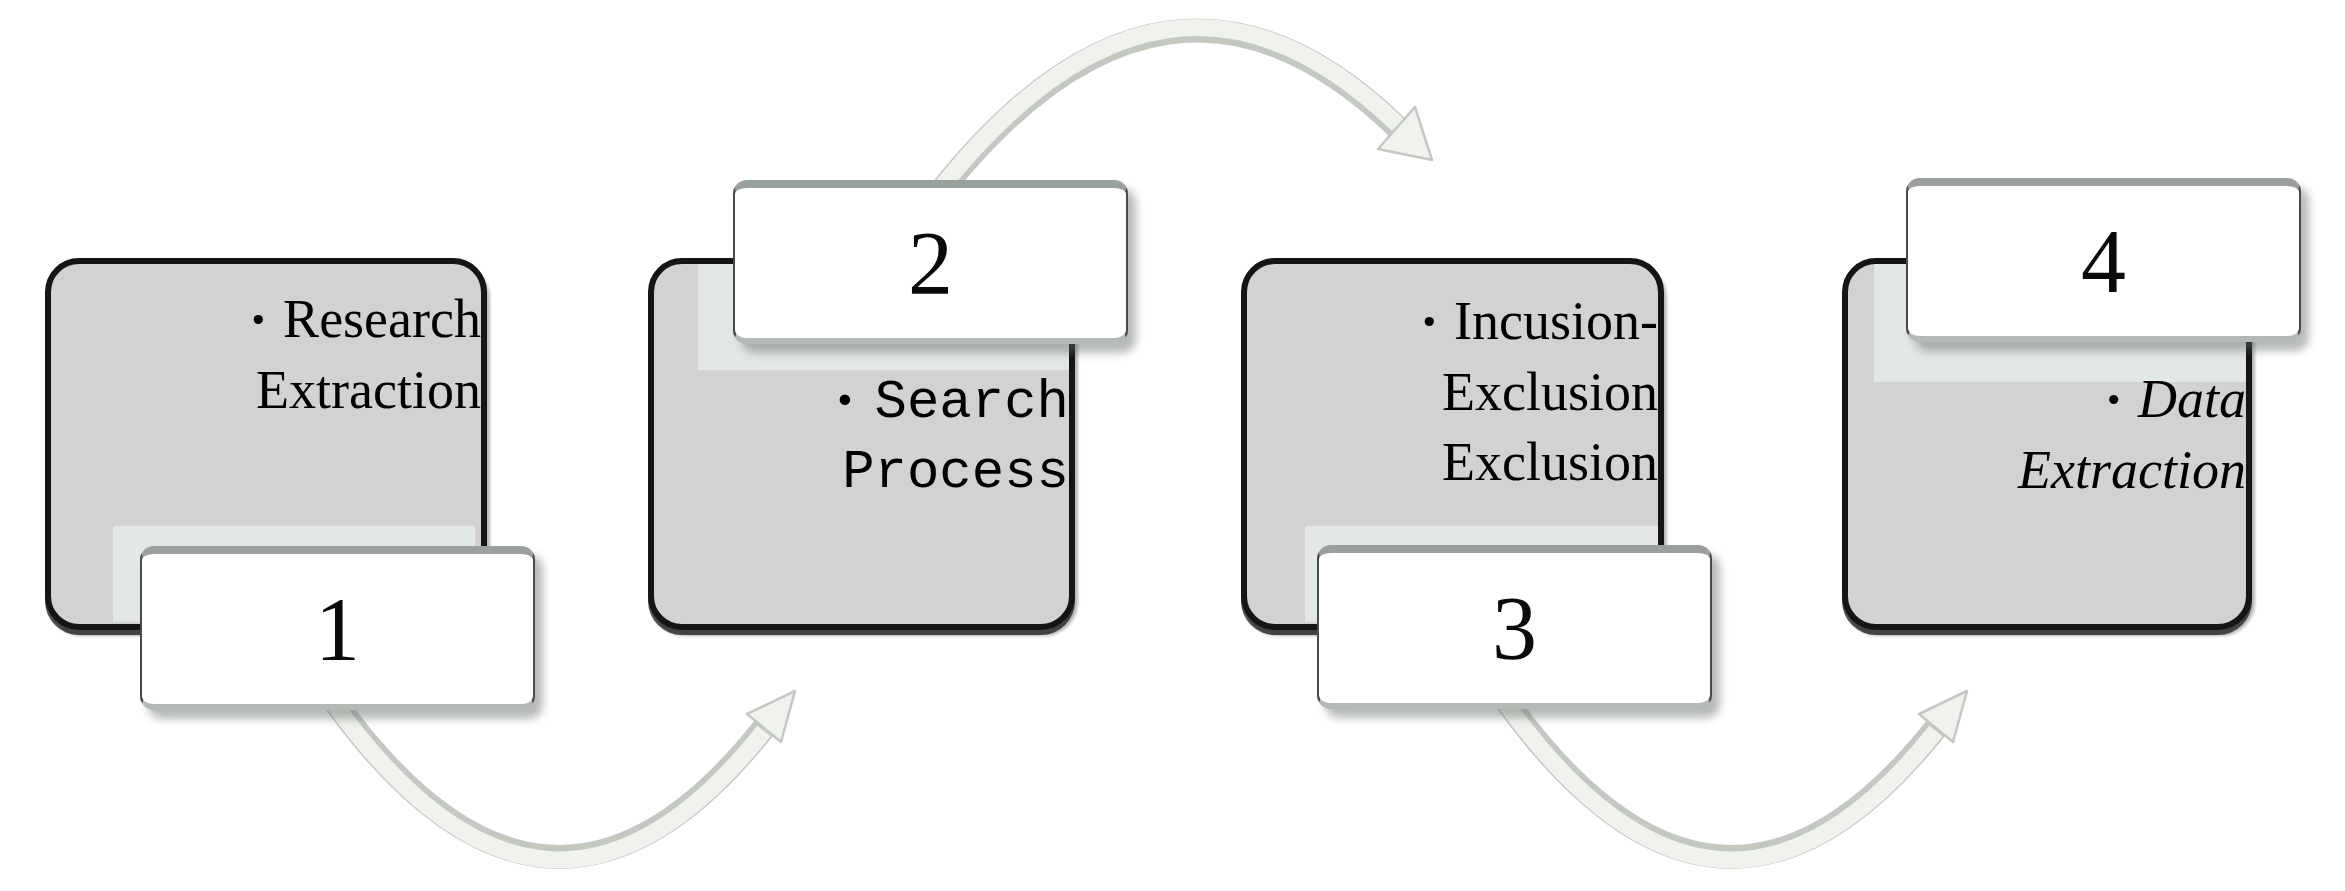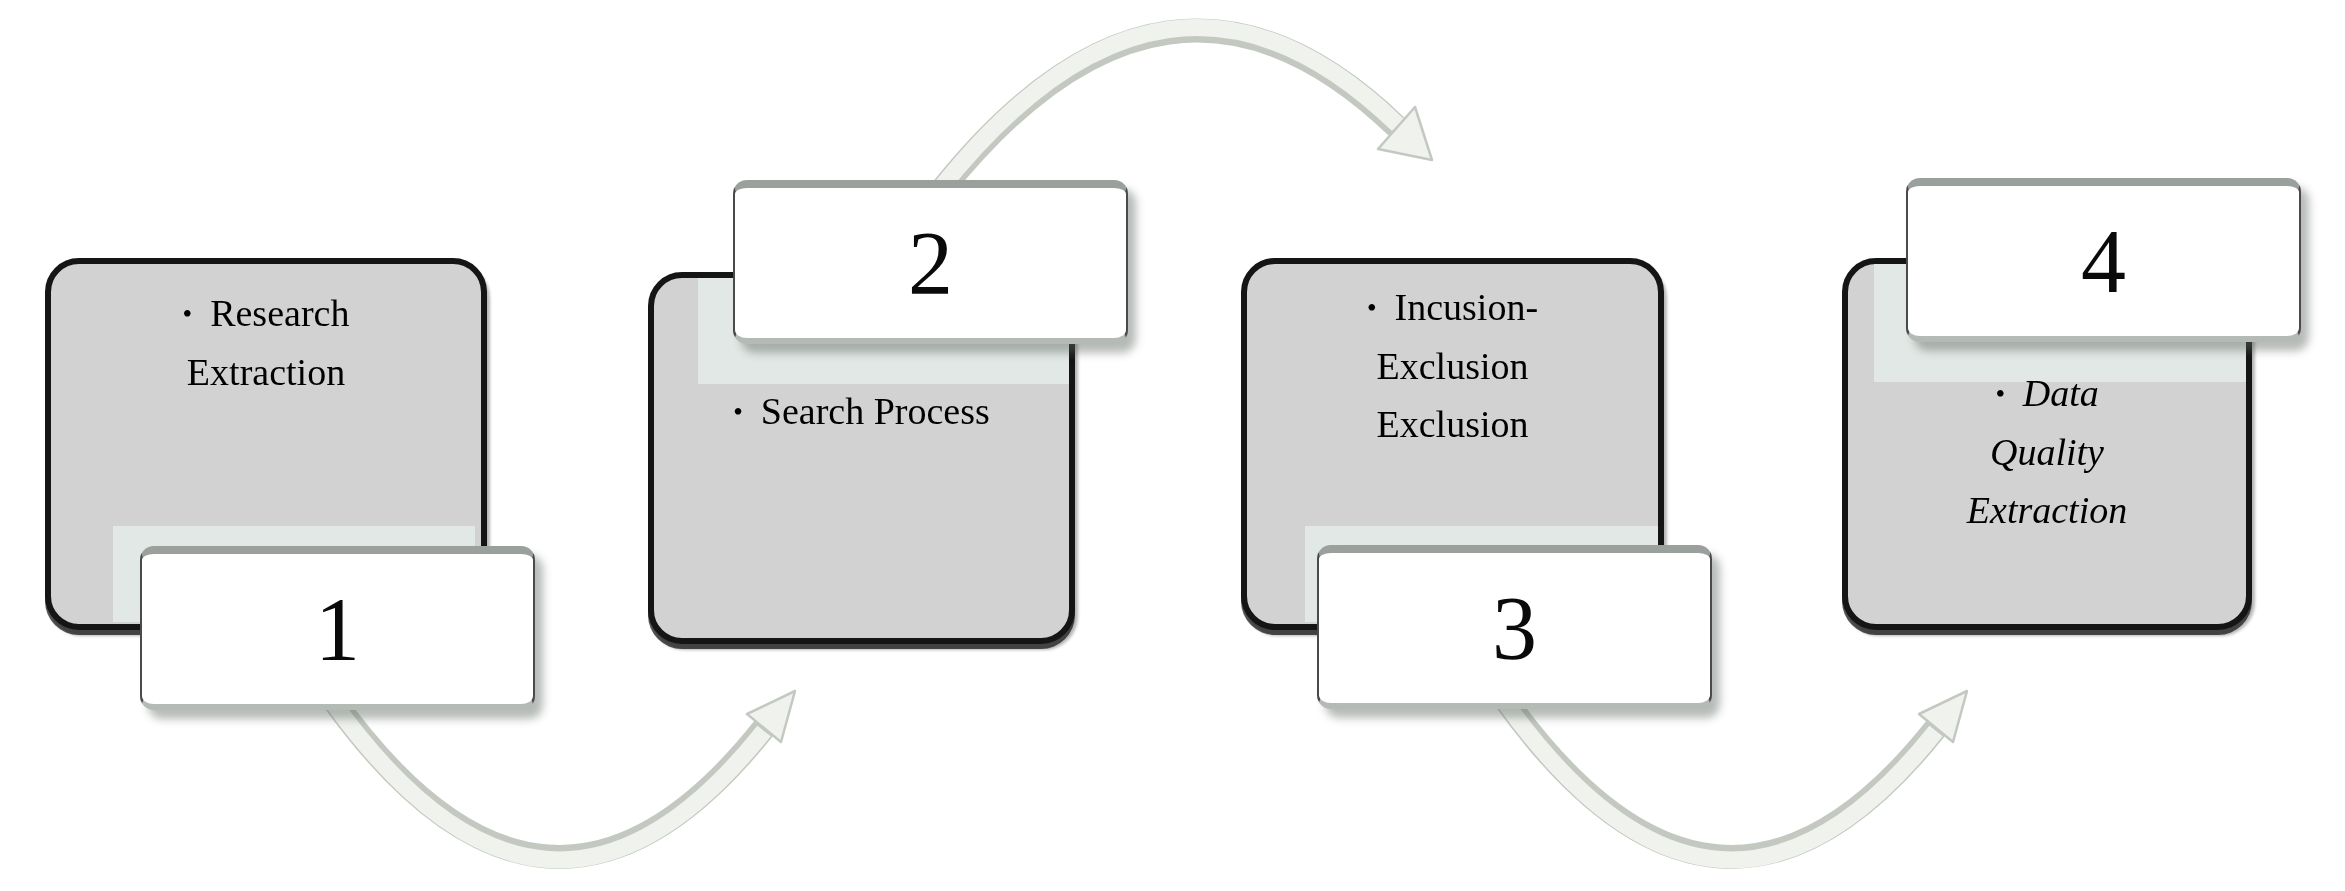--- a/index.html
+++ b/index.html
@@ -49,23 +49,23 @@
     border-radius: 34px;
     box-shadow: 0 5px 0 rgba(15,15,15,0.70), 3px 6px 3px rgba(15,15,15,0.30);
     z-index: 2;
   }
   .glow {
     position: absolute;
     background: var(--glow, #e2e8e5);
   }
   .label {
     position: relative;
-    text-align: center;
-    font-size: 38px;
-    line-height: 58px;
+    text-align: right;
+    font-size: 54px;
+    line-height: 70px;
     color: var(--text, #000000);
   }
   .line { display: block; }
   .bullet {
     font-size: 0.72em;
     vertical-align: 0.10em;
     margin-right: 18px;
   }
 
   
@@ -114,41 +114,40 @@
   </svg>
 
   <div class="step-box" style="left:45px; top:258px; width:442px; height:372px;">
     <div class="glow" style="left:62px; bottom:2px; right:6px; height:96px;"></div>
     <div class="label" style="padding-top:20px;">
       <span class="line"><span class="bullet">•</span><span>Research</span></span>
       <span class="line">Extraction</span>
     </div>
   </div>
 
-  <div class="step-box" style="left:648px; top:272px; width:427px; height:372px;">
+  <div class="step-box" style="left:648px; top:258px; width:427px; height:372px;font-family:Liberation Mono, monospace;">
     <div class="glow" style="left:44px; top:0; right:0; height:106px;"></div>
     <div class="label" style="padding-top:104px;">
       <span class="line"><span class="bullet">•</span><span>Search Process</span></span>
     </div>
   </div>
 
   <div class="step-box" style="left:1241px; top:258px; width:423px; height:372px;">
     <div class="glow" style="left:58px; bottom:2px; right:0; height:96px;"></div>
-    <div class="label" style="padding-top:14px;">
+    <div class="label" style="padding-top:22px;">
       <span class="line"><span class="bullet">•</span><span>Incusion-</span></span>
       <span class="line">Exclusion</span>
       <span class="line">Exclusion</span>
     </div>
   </div>
 
   <div class="step-box" style="left:1842px; top:258px; width:410px; height:372px;font-style:italic;">
     <div class="glow" style="left:26px; top:0; right:0; height:118px;"></div>
     <div class="label" style="padding-top:100px;">
       <span class="line"><span class="bullet">•</span><span>Data</span></span>
-      <span class="line">Quality</span>
       <span class="line">Extraction</span>
     </div>
   </div>
 
   <div class="tab" style="left:140px; top:546px;">
     <span class="num">1</span>
   </div>
   <div class="tab" style="left:733px; top:180px;">
     <span class="num">2</span>
   </div>

